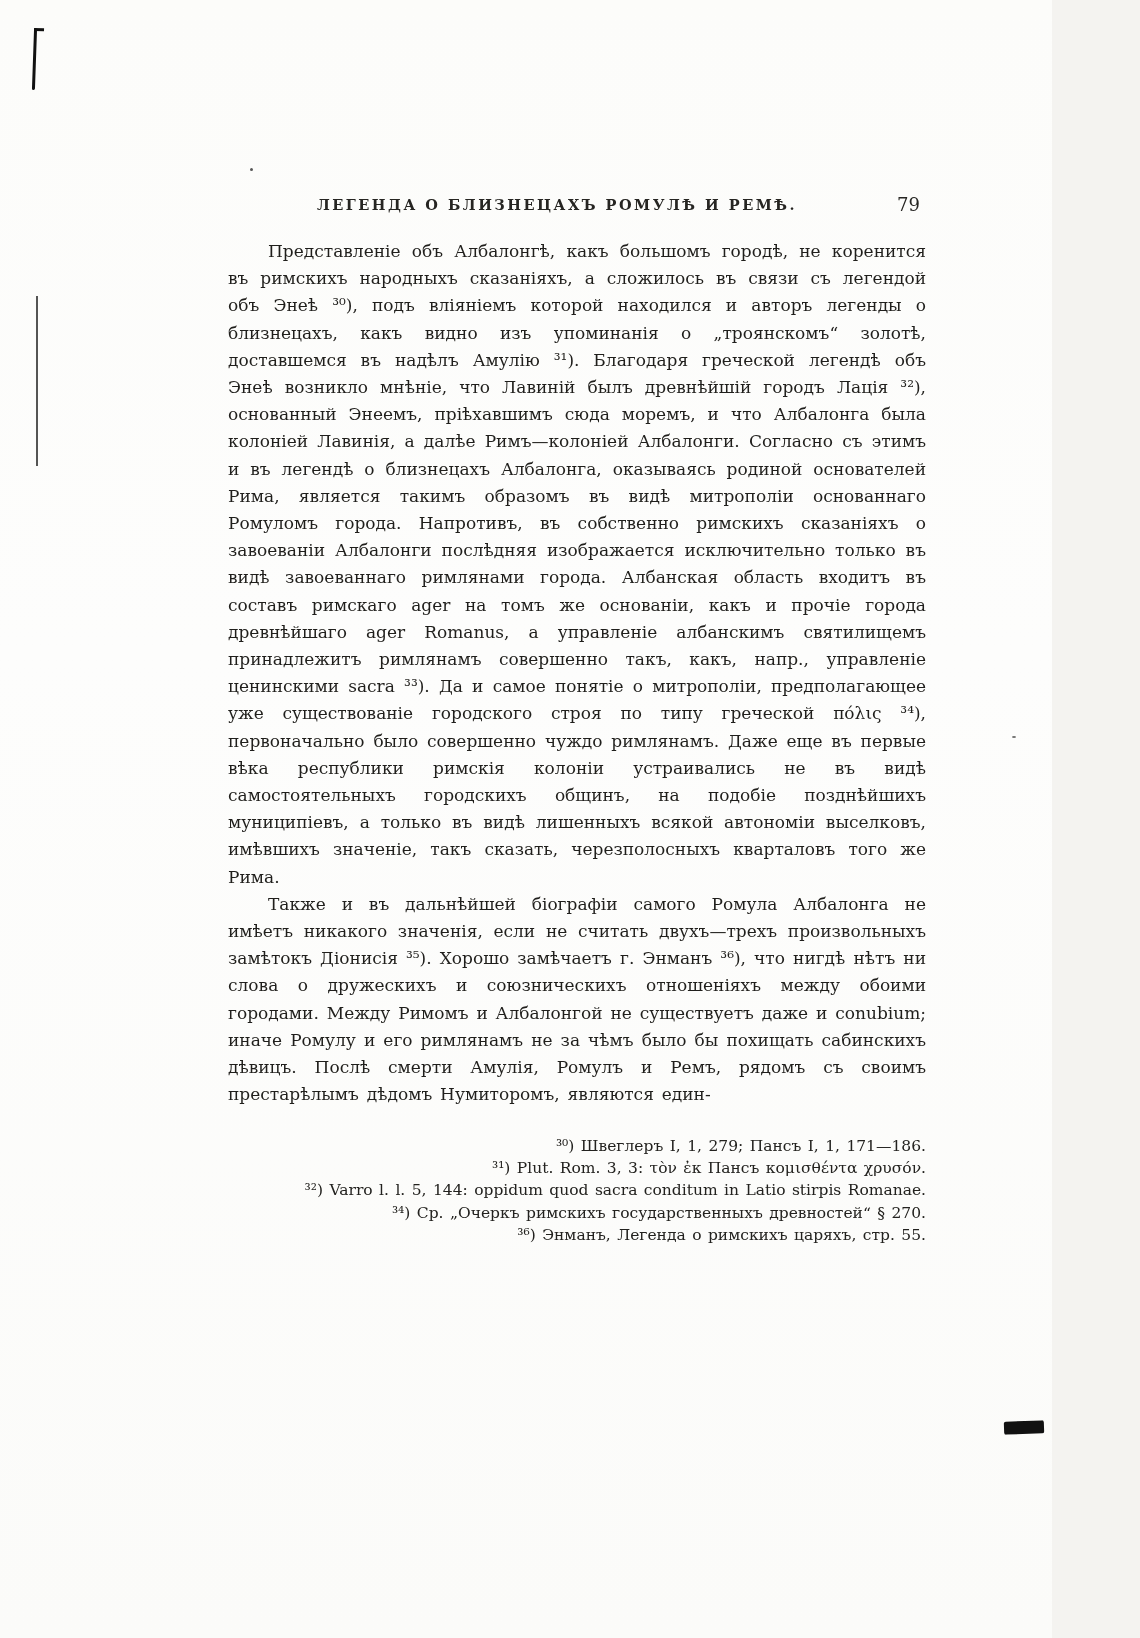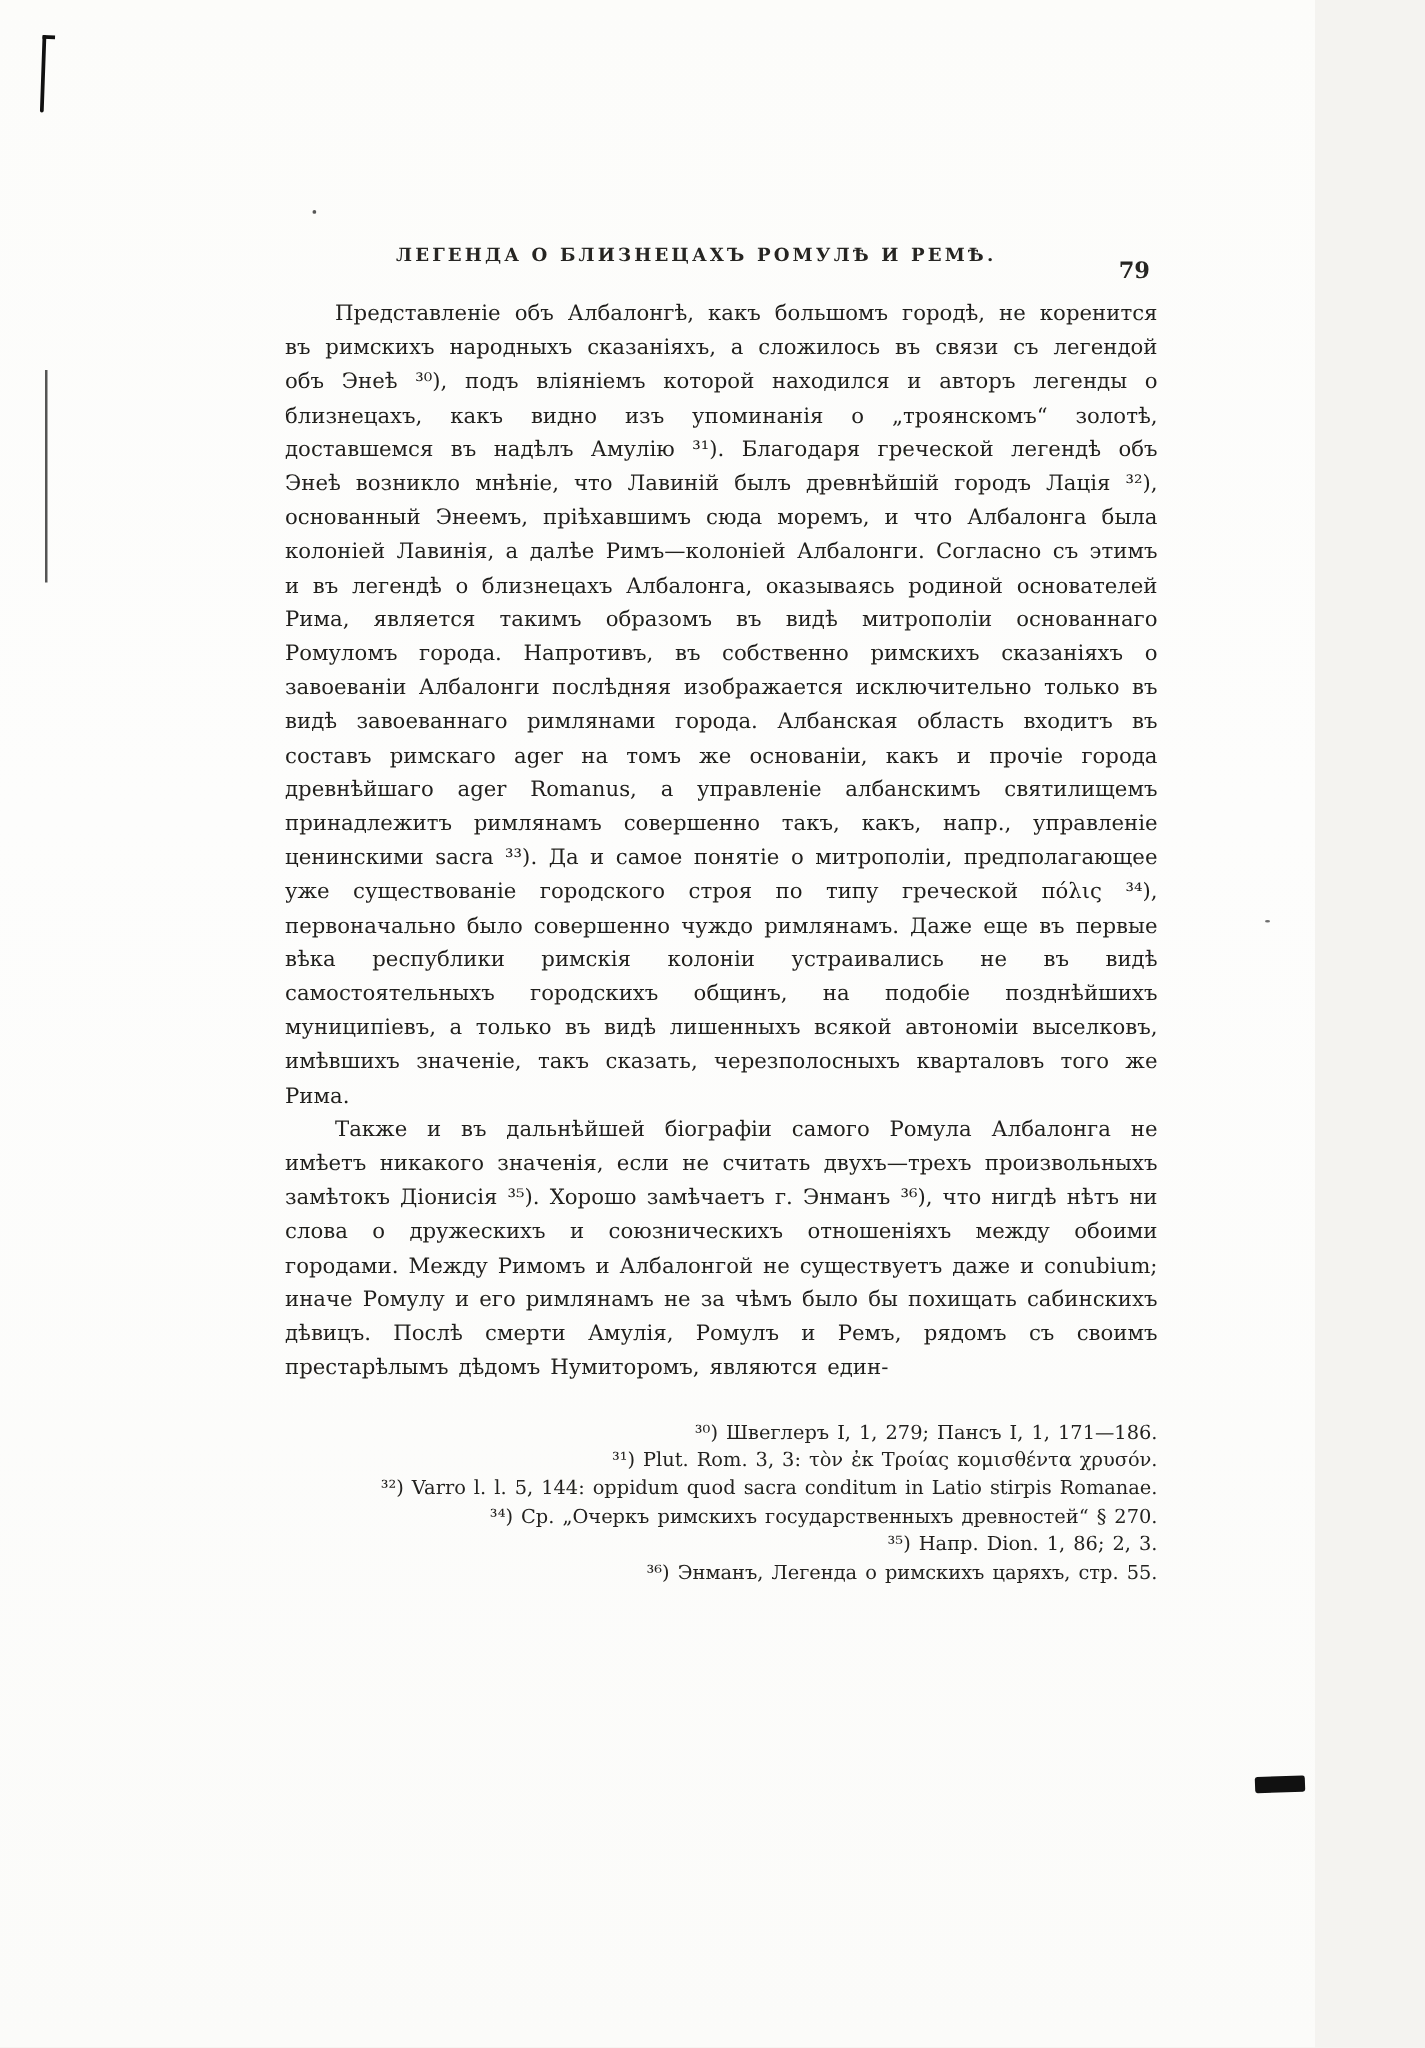--- a/index.html
+++ b/index.html
@@ -57,23 +57,22 @@
     font-size: 14.5px;
     font-weight: bold;
     letter-spacing: 2.5px;
     color: #262522;
     white-space: nowrap;
   }
   .page-number {
     position: absolute;
     right: 6px; top: -2px;
     font-size: 18px;
-    font-weight: bold;
+    font-weight: normal;
     color: #262522;
-    margin-top: 12px;
   }
   .body-para {
     margin: 0;
     font-size: 17px;
     line-height: 27.2px;
     text-align: justify;
     text-indent: 40px;
     word-spacing: 2.5px;
     color: #201f1c;
     text-rendering: optimizeLegibility;
@@ -108,21 +107,20 @@
       <span class="head-title">ЛЕГЕНДА О БЛИЗНЕЦАХЪ РОМУЛѢ И РЕМѢ.</span>
       <span class="page-number">79</span>
     </div>
 
     <p class="body-para">Представленіе объ Албалонгѣ, какъ большомъ городѣ, не коренится въ римскихъ народныхъ сказаніяхъ, а сложилось въ связи съ легендой объ Энеѣ ³⁰), подъ вліяніемъ которой находился и авторъ легенды о близнецахъ, какъ видно изъ упоминанія о „троянскомъ“ золотѣ, доставшемся въ надѣлъ Амулію ³¹). Благодаря греческой легендѣ объ Энеѣ возникло мнѣніе, что Лавиній былъ древнѣйшій городъ Лація ³²), основанный Энеемъ, пріѣхавшимъ сюда моремъ, и что Албалонга была колоніей Лавинія, а далѣе Римъ—колоніей Албалонги. Согласно съ этимъ и въ легендѣ о близнецахъ Албалонга, оказываясь родиной основателей Рима, является такимъ образомъ въ видѣ митрополіи основаннаго Ромуломъ города. Напротивъ, въ собственно римскихъ сказаніяхъ о завоеваніи Албалонги послѣдняя изображается исключительно только въ видѣ завоеваннаго римлянами города. Албанская область входитъ въ составъ римскаго ager на томъ же основаніи, какъ и прочіе города древнѣйшаго ager Romanus, а управленіе албанскимъ святилищемъ принадлежитъ римлянамъ совершенно такъ, какъ, напр., управленіе ценинскими sacra ³³). Да и самое понятіе о митрополіи, предполагающее уже существованіе городского строя по типу греческой πόλις ³⁴), первоначально было совершенно чуждо римлянамъ. Даже еще въ первые вѣка республики римскія колоніи устраивались не въ видѣ самостоятельныхъ городскихъ общинъ, на подобіе позднѣйшихъ муниципіевъ, а только въ видѣ лишенныхъ всякой автономіи выселковъ, имѣвшихъ значеніе, такъ сказать, черезполосныхъ кварталовъ того же Рима.</p>
 
     <p class="body-para">Также и въ дальнѣйшей біографіи самого Ромула Албалонга не имѣетъ никакого значенія, если не считать двухъ—трехъ произвольныхъ замѣтокъ Діонисія ³⁵). Хорошо замѣчаетъ г. Энманъ ³⁶), что нигдѣ нѣтъ ни слова о дружескихъ и союзническихъ отношеніяхъ между обоими городами. Между Римомъ и Албалонгой не существуетъ даже и conubium; иначе Ромулу и его римлянамъ не за чѣмъ было бы похищать сабинскихъ дѣвицъ. Послѣ смерти Амулія, Ромулъ и Ремъ, рядомъ съ своимъ престарѣлымъ дѣдомъ Нумиторомъ, являются един-</p>
 
     <div class="footnotes">
       <p class="footnote">³⁰) Швеглеръ I, 1, 279; Пансъ I, 1, 171—186.</p>
-      <p class="footnote">³¹) Plut. Rom. 3, 3: τὸν ἐκ Τροίας κομισθέντα χρυσόν.</p>
+      <p class="footnote">³¹) Plut. Rom. 3, 3: τὸν ἐκ Пансъ κομισθέντα χρυσόν.</p>
       <p class="footnote">³²) Varro l. l. 5, 144: oppidum quod sacra conditum in Latio stirpis Romanae.</p>
       <p class="footnote">³⁴) Ср. „Очеркъ римскихъ государственныхъ древностей“ § 270.</p>
-      <p class="footnote">³⁵) Напр. Dion. 1, 86; 2, 3.</p>
       <p class="footnote">³⁶) Энманъ, Легенда о римскихъ царяхъ, стр. 55.</p>
     </div>
 
   </div>
 </div>
 
 </body></html>

